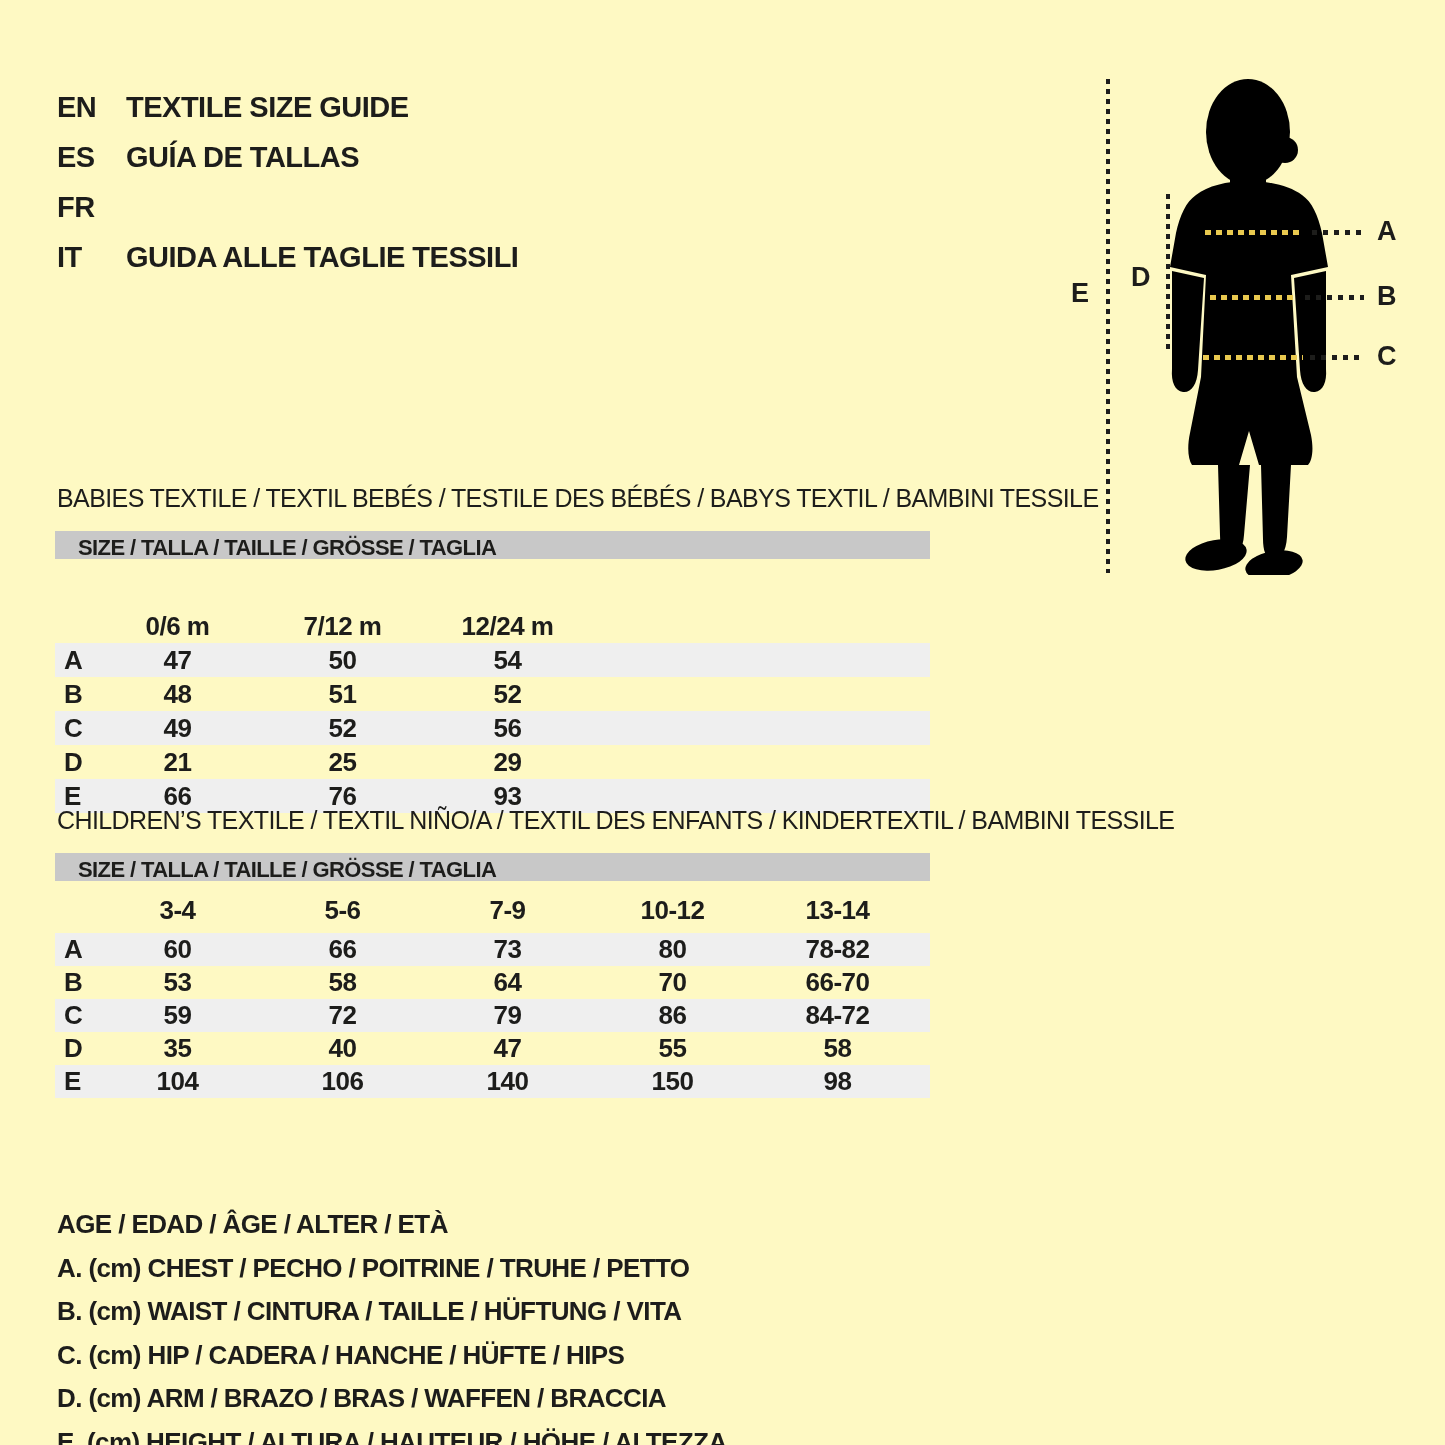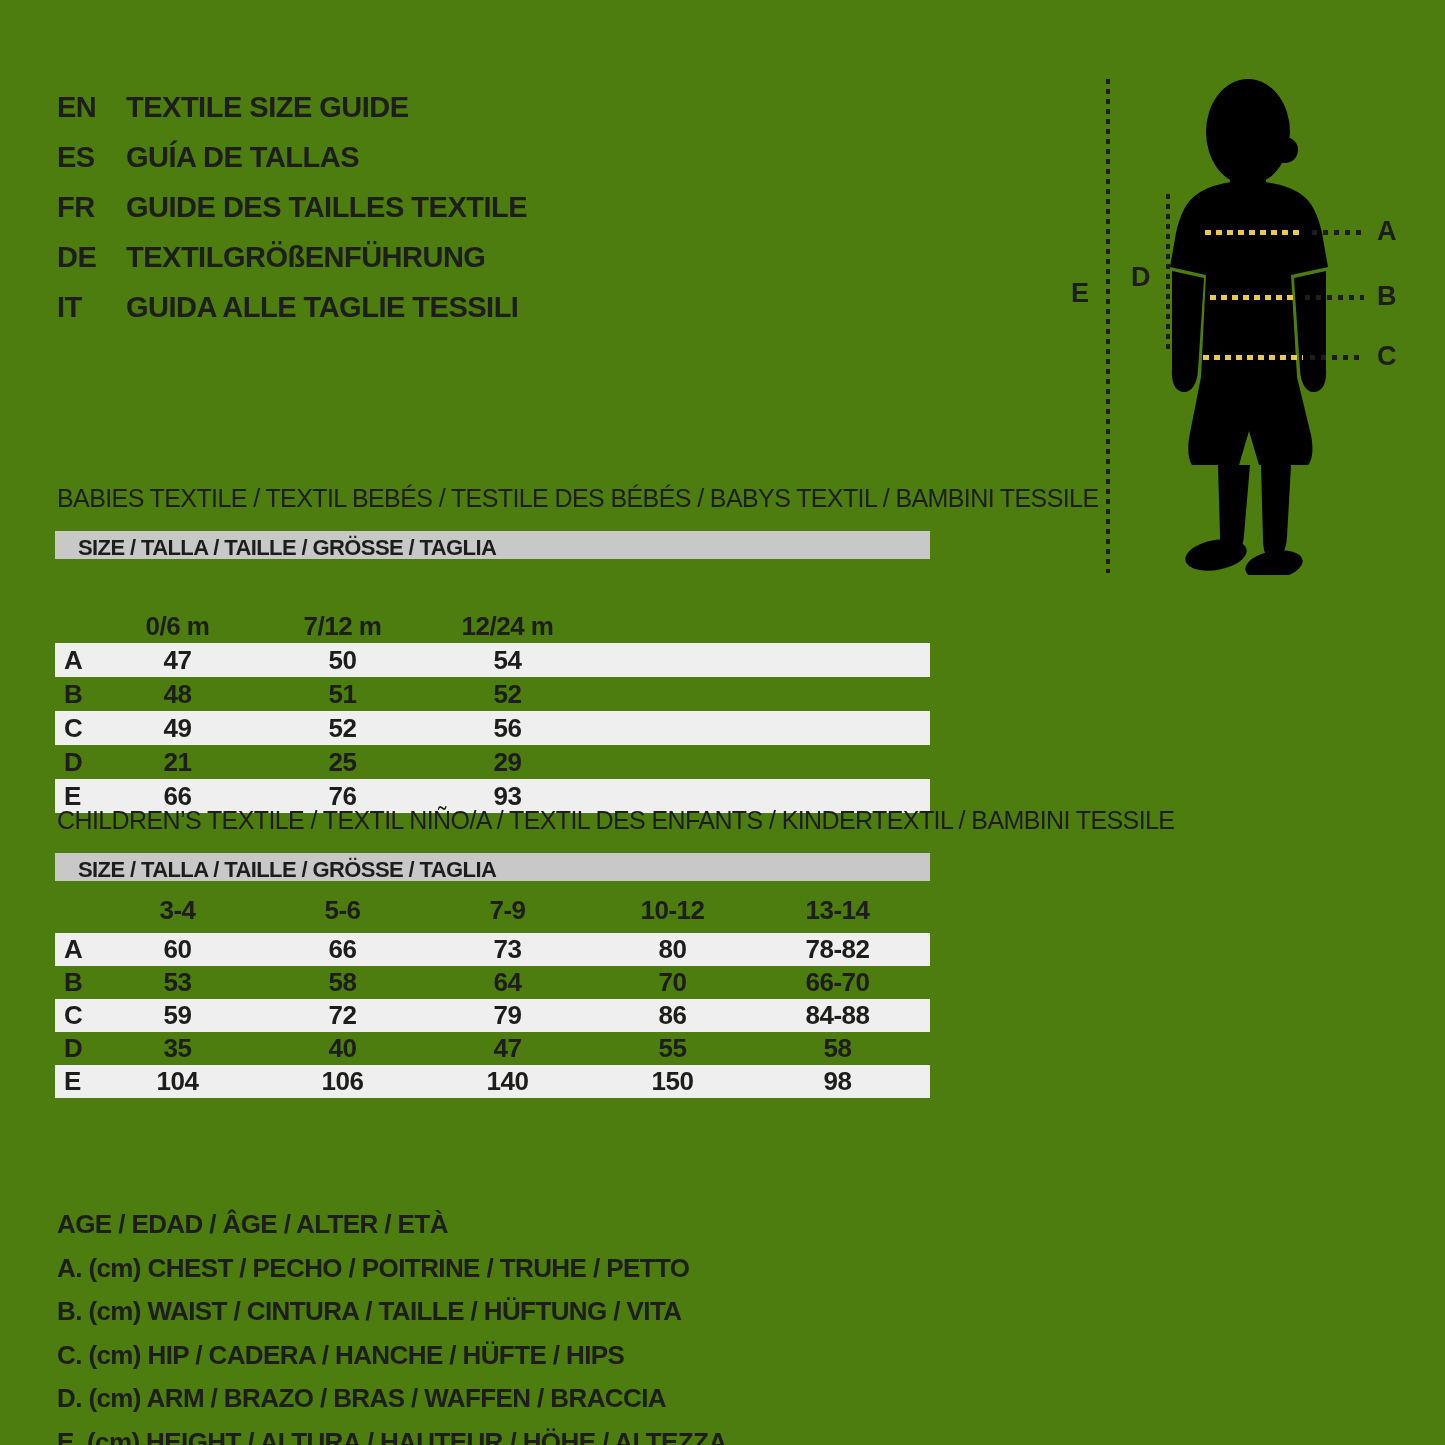--- a/index.html
+++ b/index.html
@@ -5,21 +5,21 @@
   :root{
     --ink:#1d1d1b;
     --bar:#c8c8c8;
     --stripe:#efefef;
     --dot-yellow:#e9c94f;
     --sil:#000000;
   }
   *{margin:0;padding:0;box-sizing:border-box;}
   html,body{background:#ffffff;}
   body{font-family:"Liberation Sans",sans-serif;color:var(--ink);}
-  .canvas{position:relative;width:1445px;height:1445px;background:#4d7c0f;overflow:hidden;}
+  .canvas{position:relative;width:1445px;height:1445px;background:#fef9c3;overflow:hidden;}
 
   
   .langs{position:absolute;left:57px;top:82px;}
   .lang-row{display:grid;grid-template-columns:69px auto;height:50px;align-items:center;}
   .lang-row span{font-size:29px;font-weight:700;letter-spacing:-0.5px;white-space:nowrap;}
 
   
   .figure{position:absolute;left:1040px;top:60px;width:400px;height:540px;}
   .sil-svg{position:absolute;left:90px;top:15px;width:260px;height:500px;}
   .sil-svg *{fill:var(--sil);}
@@ -73,25 +73,20 @@
     <div class="lang-row">
       <span>EN</span>
       <span>TEXTILE SIZE GUIDE</span>
     </div>
     <div class="lang-row">
       <span>ES</span>
       <span>GUÍA DE TALLAS</span>
     </div>
     <div class="lang-row">
       <span>FR</span>
-      <span>GUIDE DES TAILLES TEXTILE</span>
-    </div>
-    <div class="lang-row">
-      <span>DE</span>
-      <span>TEXTILGRÖßENFÜHRUNG</span>
     </div>
     <div class="lang-row">
       <span>IT</span>
       <span>GUIDA ALLE TAGLIE TESSILI</span>
     </div>
   </header>
 
   <section class="figure">
     <div class="vline e-line"></div>
     <div class="vline d-line"></div>
@@ -192,21 +187,21 @@
       <span class="val">64</span>
       <span class="val">70</span>
       <span class="val">66-70</span>
     </div>
     <div class="trow stripe">
       <span class="lbl">C</span>
       <span class="val">59</span>
       <span class="val">72</span>
       <span class="val">79</span>
       <span class="val">86</span>
-      <span class="val">84-88</span>
+      <span class="val">84-72</span>
     </div>
     <div class="trow">
       <span class="lbl">D</span>
       <span class="val">35</span>
       <span class="val">40</span>
       <span class="val">47</span>
       <span class="val">55</span>
       <span class="val">58</span>
     </div>
     <div class="trow stripe">

